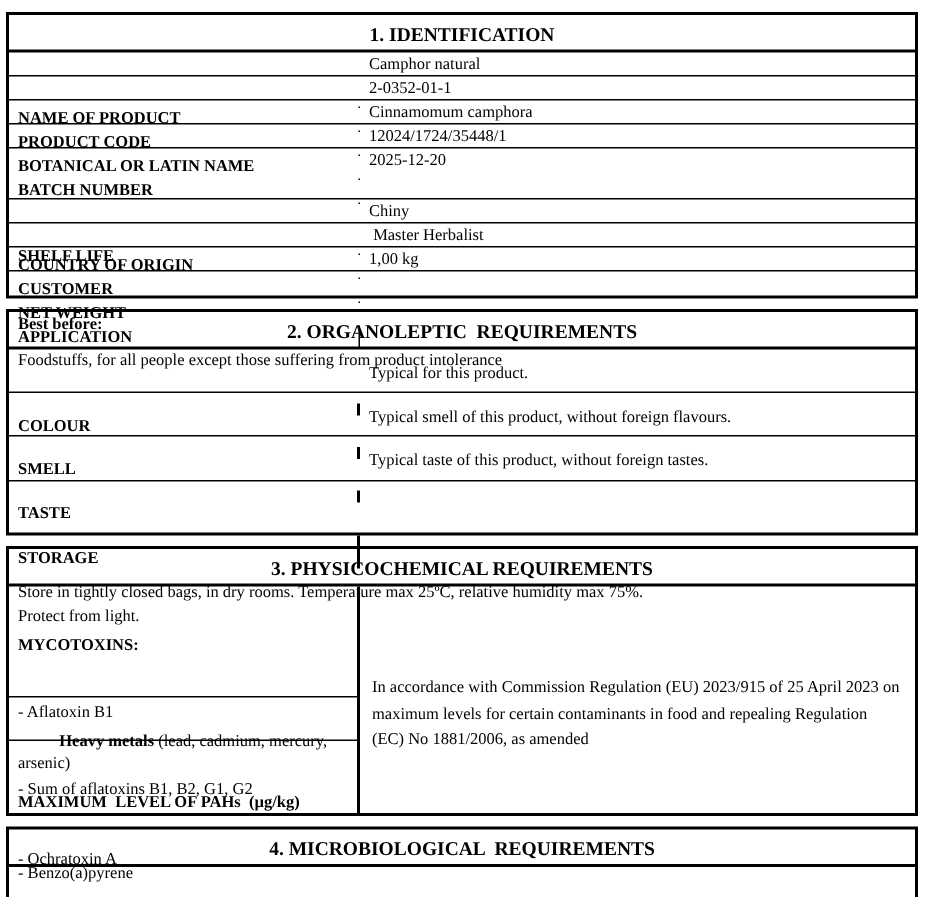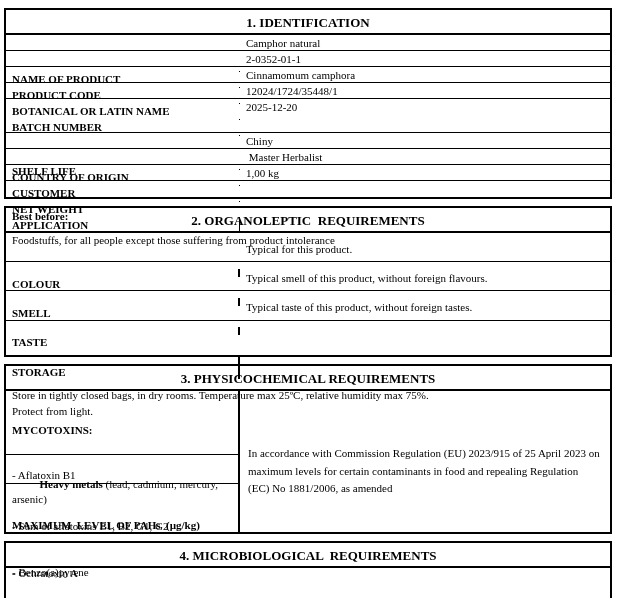--- a/index.html
+++ b/index.html
@@ -47,21 +47,21 @@
   .s2 .trow.h29 { height: 29px; }
   .s2 .trow.h30 { height: 30px; }
   .s2 .trow.h34 { height: 34px; }
   .s2 .lcell { border-right: 2px solid #000; padding-top: 8px; }
   .s2 .vcell { padding-top: 8px; line-height: 16px; }
 
   
   .s3-body { display: flex; font-size: 11px; }
   .s3-left { width: 234px; border-right: 2px solid #000; }
   .s3-cell { padding: 2px 4px 0 6px; line-height: 15px; border-bottom: 1px solid #000; white-space: pre-wrap; }
-  .s3-cell.myco { height: 64px; }
+  .s3-cell.myco { height: 74px; }
   .s3-cell.hm { height: 29px; padding-top: 7px; }
   .s3-cell.pahs { height: 48px; border-bottom: none; padding-top: 4px; }
   .s3-heading { font-weight: bold; }
   .s3-item { }
   .s3-item.gap { margin-top: 6px; }
   .s3-item.gap2 { margin-top: 2px; }
   .s3-right {
     flex: 1;
     display: flex;
     align-items: center;

